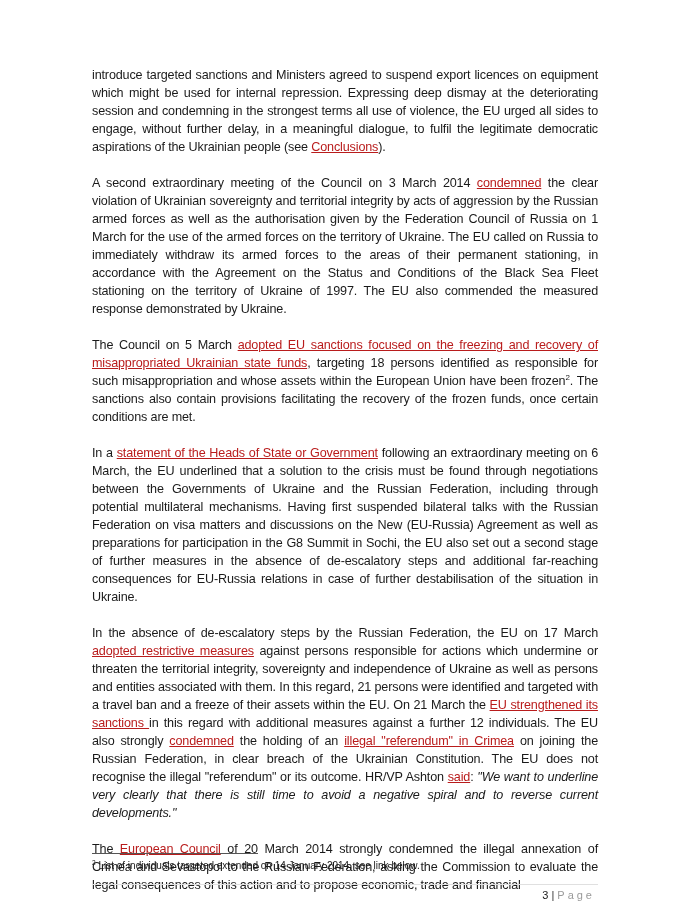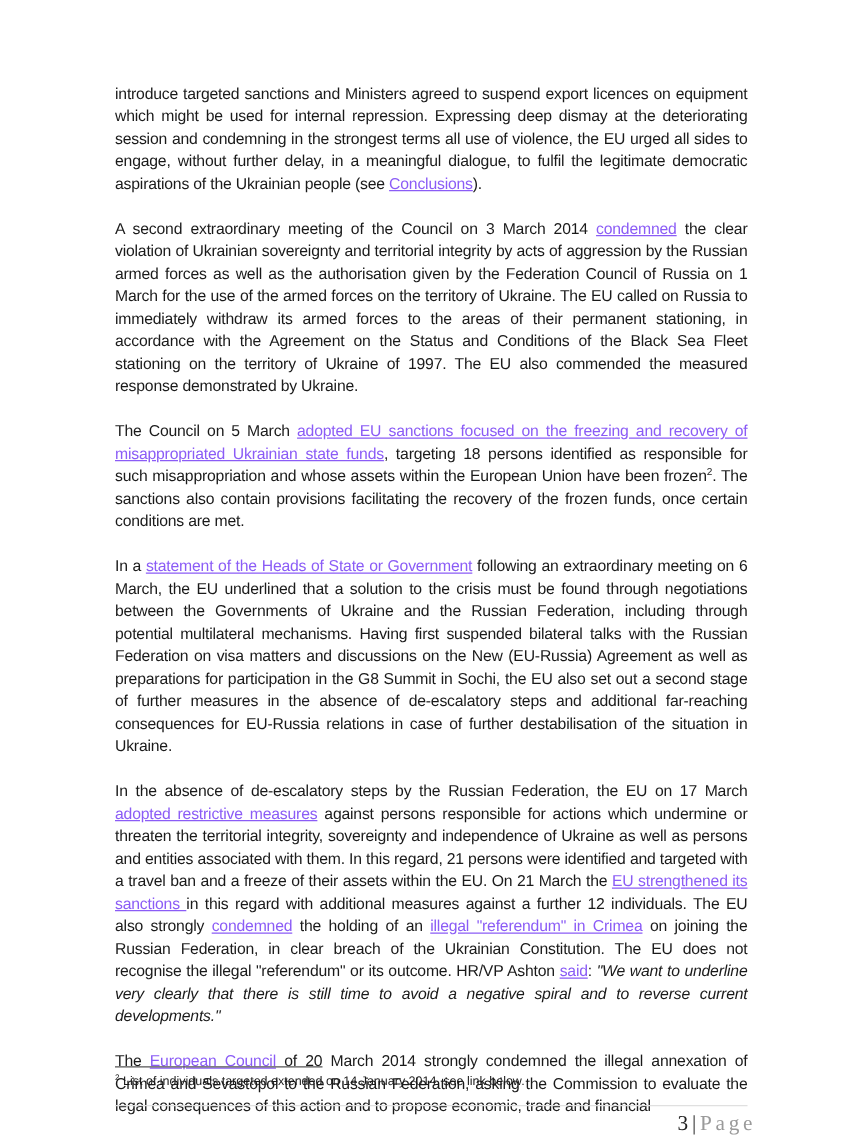--- a/index.html
+++ b/index.html
@@ -4,39 +4,39 @@
 <style>
   html, body { margin: 0; padding: 0; background: #ffffff; }
   body { width: 673px; height: 912px; position: relative; overflow: hidden; }
   .page {
     position: absolute; left: 92px; top: 66px; width: 506px;
     font-family: "Liberation Sans", sans-serif;
     font-size: 12.6px; line-height: 18px; color: #1a1a1a;
     letter-spacing: -0.15px;
   }
   p { margin: 0 0 18px 0; text-align: justify; }
-  a { color: #8b5cf6; text-decoration: underline; }
+  a { color: #b91c1c; text-decoration: underline; }
   sup { font-size: 8px; line-height: 0; vertical-align: super; }
   em { font-style: italic; }
   .footnote-rule {
     position: absolute; left: 92px; top: 853px; width: 166px; height: 0;
     border-top: 1px solid #555;
   }
   .footnote {
     position: absolute; left: 92px; top: 859px; width: 506px;
     font-family: "Liberation Sans", sans-serif; font-size: 10px; line-height: 14px; color: #1a1a1a;
   }
   .footnote sup { font-size: 6.5px; }
   .footer-rule {
     position: absolute; left: 92px; top: 884px; width: 506px; height: 0;
     border-top: 1px solid #e0e0e0;
   }
   .page-num {
-    position: absolute; right: 68px; top: 889px;
-    font-family: Liberation Serif, serif; font-size: 17px; color: #222;
+    position: absolute; right: 78px; top: 889px;
+    font-family: Liberation Sans, sans-serif; font-size: 11px; color: #222;
   }
   .page-num .sep { color: #333; margin: 0 3px; }
   .page-num .word { color: #9a9a9a; letter-spacing: 3px; }
 </style>
 </head>
 <body>
 
 <div class="page" id="doc-body">
     <p><span>introduce targeted sanctions and Ministers agreed to suspend export licences on equipment which might be used for internal repression. Expressing deep dismay at the deteriorating session and condemning in the strongest terms all use of violence, the EU urged all sides to engage, without further delay, in a meaningful dialogue, to fulfil the legitimate democratic aspirations of the Ukrainian people (see </span><a href="#">Conclusions</a><span>).</span></p>
     <p><span>A second extraordinary meeting of the Council on 3 March 2014 </span><a href="#">condemned</a><span> the clear violation of Ukrainian sovereignty and territorial integrity by acts of aggression by the Russian armed forces as well as the authorisation given by the Federation Council of Russia on 1 March for the use of the armed forces on the territory of Ukraine. The EU called on Russia to immediately withdraw its armed forces to the areas of their permanent stationing, in accordance with the Agreement on the Status and Conditions of the Black Sea Fleet stationing on the territory of Ukraine of 1997. The EU also commended the measured response demonstrated by Ukraine.</span></p>

